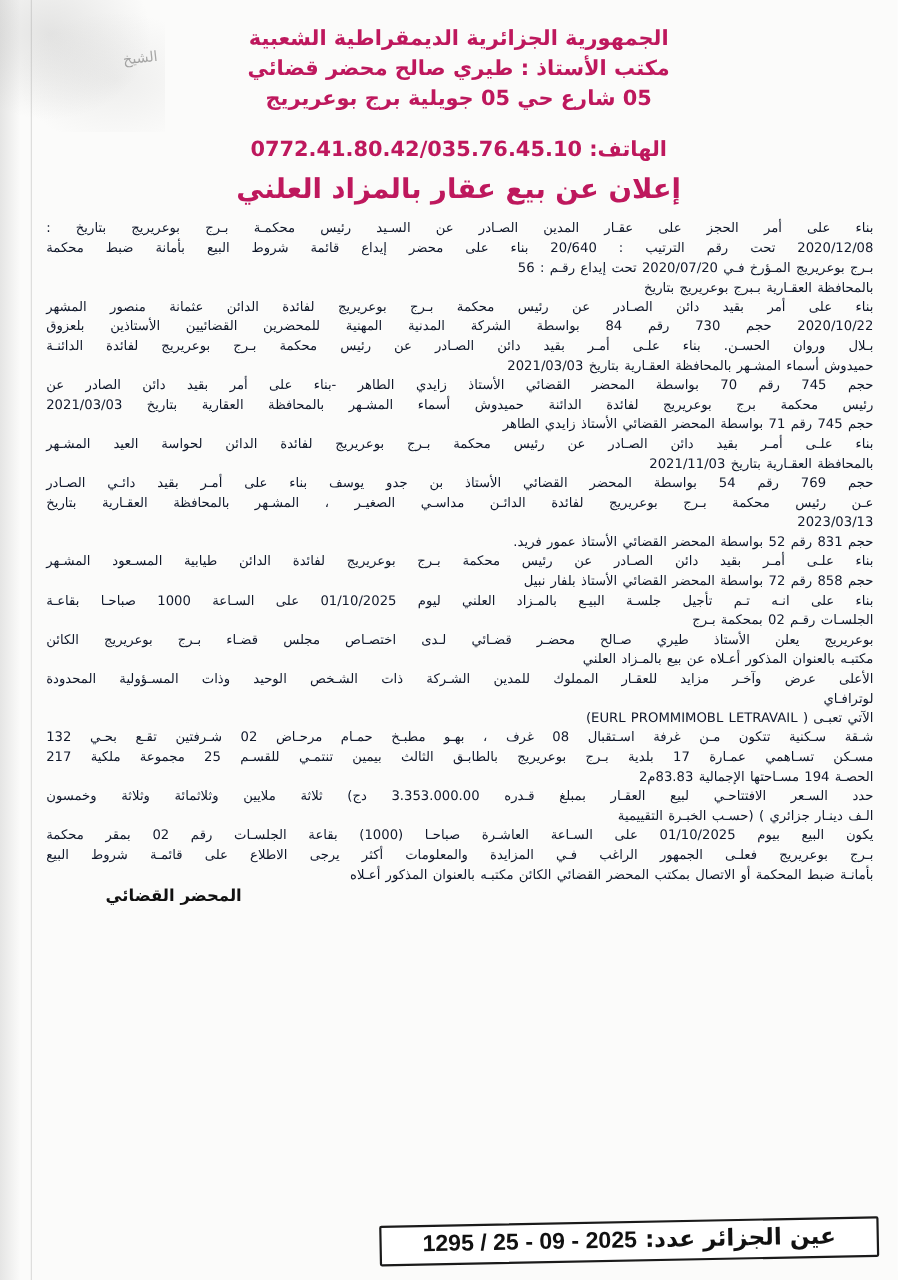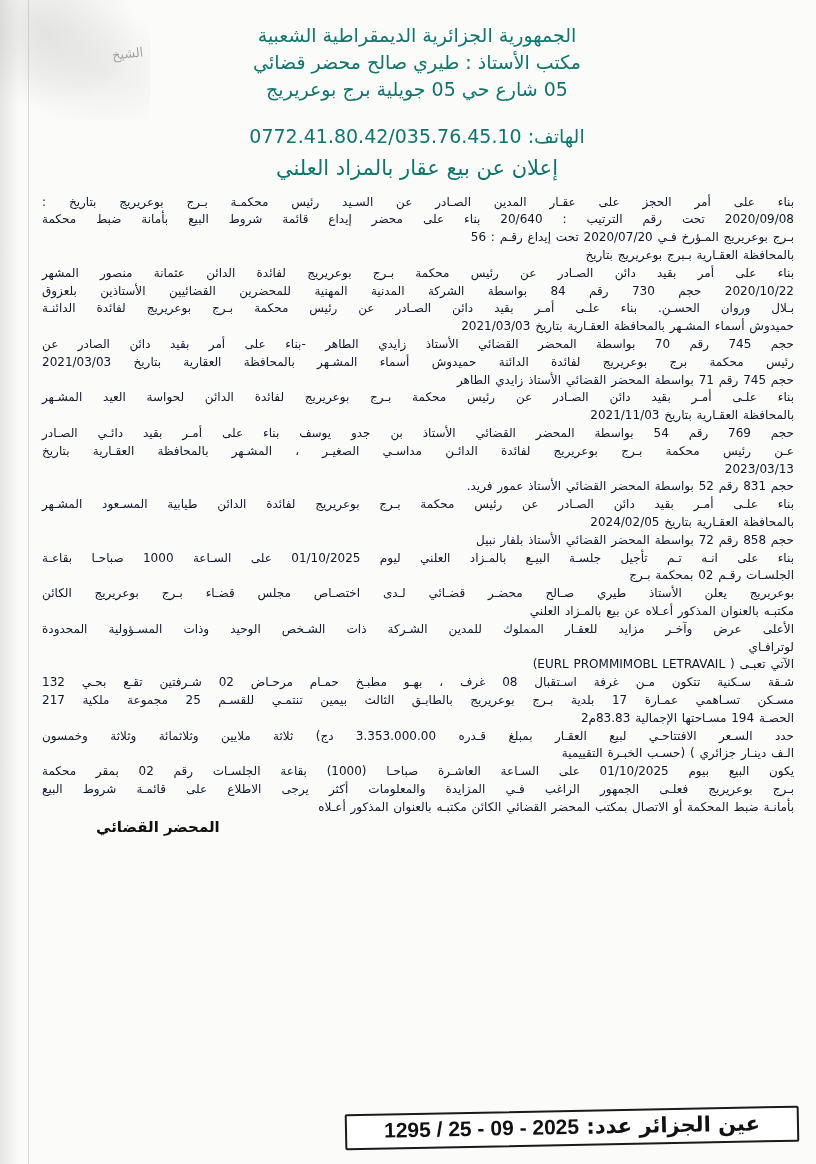--- a/index.html
+++ b/index.html
@@ -71,33 +71,33 @@
     right: 18px;
     width: 762px;
   }
 
   
   .header {
     text-align: center;
     padding-top: 22px;
   }
   .header div {
-    font-weight: normal;
+    font-weight: bold;
     font-size: 19px;
     line-height: 1.42;
     letter-spacing: 0px;
-    color: #0f766e;
+    color: #be185d;
   }
   .header .h-phone {
     font-size: 19px;
     direction: rtl;
     margin-top: 20px;
   }
   .header .h-title {
-    font-size: 21px;
+    font-size: 25px;
     padding-top: 4px;
     text-align: center;
   }
 
   
   .body-block {
     margin-top: 10px;
     padding-left: 6px;
     padding-right: 4px;
   }
@@ -163,38 +163,37 @@
     <div class="header">
       <div class="h-line">الجمهورية الجزائرية الديمقراطية الشعبية</div>
       <div class="h-line">مكتب الأستاذ : طيري صالح محضر قضائي</div>
       <div class="h-line">05 شارع حي 05 جويلية برج بوعريريج</div>
       <div class="h-phone">الهاتف: 0772.41.80.42/035.76.45.10</div>
       <div class="h-title">إعلان عن بيع عقار بالمزاد العلني</div>
     </div>
 
     <div class="body-block">
       <p class="para">بناء على أمر الحجز على عقـار المدين الصـادر عن السـيد رئيس محكمـة بـرج بوعريريج بتاريخ :</p>
-      <p class="para">2020/09/08 تحت رقم الترتيب : 20/640 بناء على محضر إيداع قائمة شروط البيع بأمانة ضبط محكمة</p>
+      <p class="para">2020/12/08 تحت رقم الترتيب : 20/640 بناء على محضر إيداع قائمة شروط البيع بأمانة ضبط محكمة</p>
       <p class="para last-right">بـرج بوعريريج المـؤرخ فـي 2020/07/20 تحت إيداع رقـم : 56</p>
       <p class="para last-right">بالمحافظة العقـارية بـبرج بوعريريج بتاريخ</p>
       <p class="para">بناء على أمر بقيد دائن الصـادر عن رئيس محكمة بـرج بوعريريج لفائدة الدائن عثمانة منصور المشهر</p>
       <p class="para">2020/10/22 حجم 730 رقم 84 بواسطة الشركة المدنية المهنية للمحضرين القضائيين الأستاذين بلعزوق</p>
       <p class="para">بـلال وروان الحسـن. بناء علـى أمـر بقيد دائن الصـادر عن رئيس محكمة بـرج بوعريريج لفائدة الدائنـة</p>
       <p class="para last-right">حميدوش أسماء المشـهر بالمحافظة العقـارية بتاريخ 2021/03/03</p>
       <p class="para">حجم 745 رقم 70 بواسطة المحضر القضائي الأستاذ زايدي الطاهر -بناء على أمر بقيد دائن الصادر عن</p>
       <p class="para">رئيس محكمة برج بوعريريج لفائدة الدائنة حميدوش أسماء المشـهر بالمحافظة العقارية بتاريخ 2021/03/03</p>
       <p class="para last-right">حجم 745 رقم 71 بواسطة المحضر القضائي الأستاذ زايدي الطاهر</p>
       <p class="para">بناء علـى أمـر بقيد دائن الصـادر عن رئيس محكمة بـرج بوعريريج لفائدة الدائن لحواسة العيد المشـهر</p>
       <p class="para last-right">بالمحافظة العقـارية بتاريخ 2021/11/03</p>
       <p class="para">حجم 769 رقم 54 بواسطة المحضر القضائي الأستاذ بن جدو يوسف بناء على أمـر بقيد دائـي الصـادر</p>
       <p class="para">عـن رئيس محكمة بـرج بوعريريج لفائدة الدائـن مداسـي الصغيـر ، المشـهر بالمحافظة العقـارية بتاريخ</p>
       <p class="para last-right">2023/03/13</p>
       <p class="para last-right">حجم 831 رقم 52 بواسطة المحضر القضائي الأستاذ عمور فريد.</p>
       <p class="para">بناء علـى أمـر بقيد دائن الصـادر عن رئيس محكمة بـرج بوعريريج لفائدة الدائن طيابية المسـعود المشـهر</p>
-      <p class="para last-right">بالمحافظة العقـارية بتاريخ 2024/02/05</p>
       <p class="para last-right">حجم 858 رقم 72 بواسطة المحضر القضائي الأستاذ بلفار نبيل</p>
       <p class="para">بناء على انـه تـم تأجيل جلسـة البيـع بالمـزاد العلني ليوم 01/10/2025 على السـاعة 1000 صباحـا بقاعـة</p>
       <p class="para last-right">الجلسـات رقـم 02 بمحكمة بـرج</p>
       <p class="para">بوعريريج يعلن الأستاذ طيري صـالح محضـر قضـائي لـدى اختصـاص مجلس قضـاء بـرج بوعريريج الكائن</p>
       <p class="para last-right">مكتبـه بالعنوان المذكور أعـلاه عن بيع بالمـزاد العلني</p>
       <p class="para">الأعلى عرض وآخـر مزايد للعقـار المملوك للمدين الشـركة ذات الشـخص الوحيد وذات المسـؤولية المحدودة</p>
       <p class="para last-right">لوترافـاي</p>
       <p class="para last-right latin-host">الآتي تعبـى ( EURL PROMMIMOBL LETRAVAIL)</p>
       <p class="para">شـقة سـكنية تتكون مـن غرفة اسـتقبال 08 غرف ، بهـو مطبـخ حمـام مرحـاض 02 شـرفتين تقـع بحـي 132</p>
       <p class="para">مسـكن تسـاهمي عمـارة 17 بلدية بـرج بوعريريج بالطابـق الثالث بيمين تنتمـي للقسـم 25 مجموعة ملكية 217</p>

